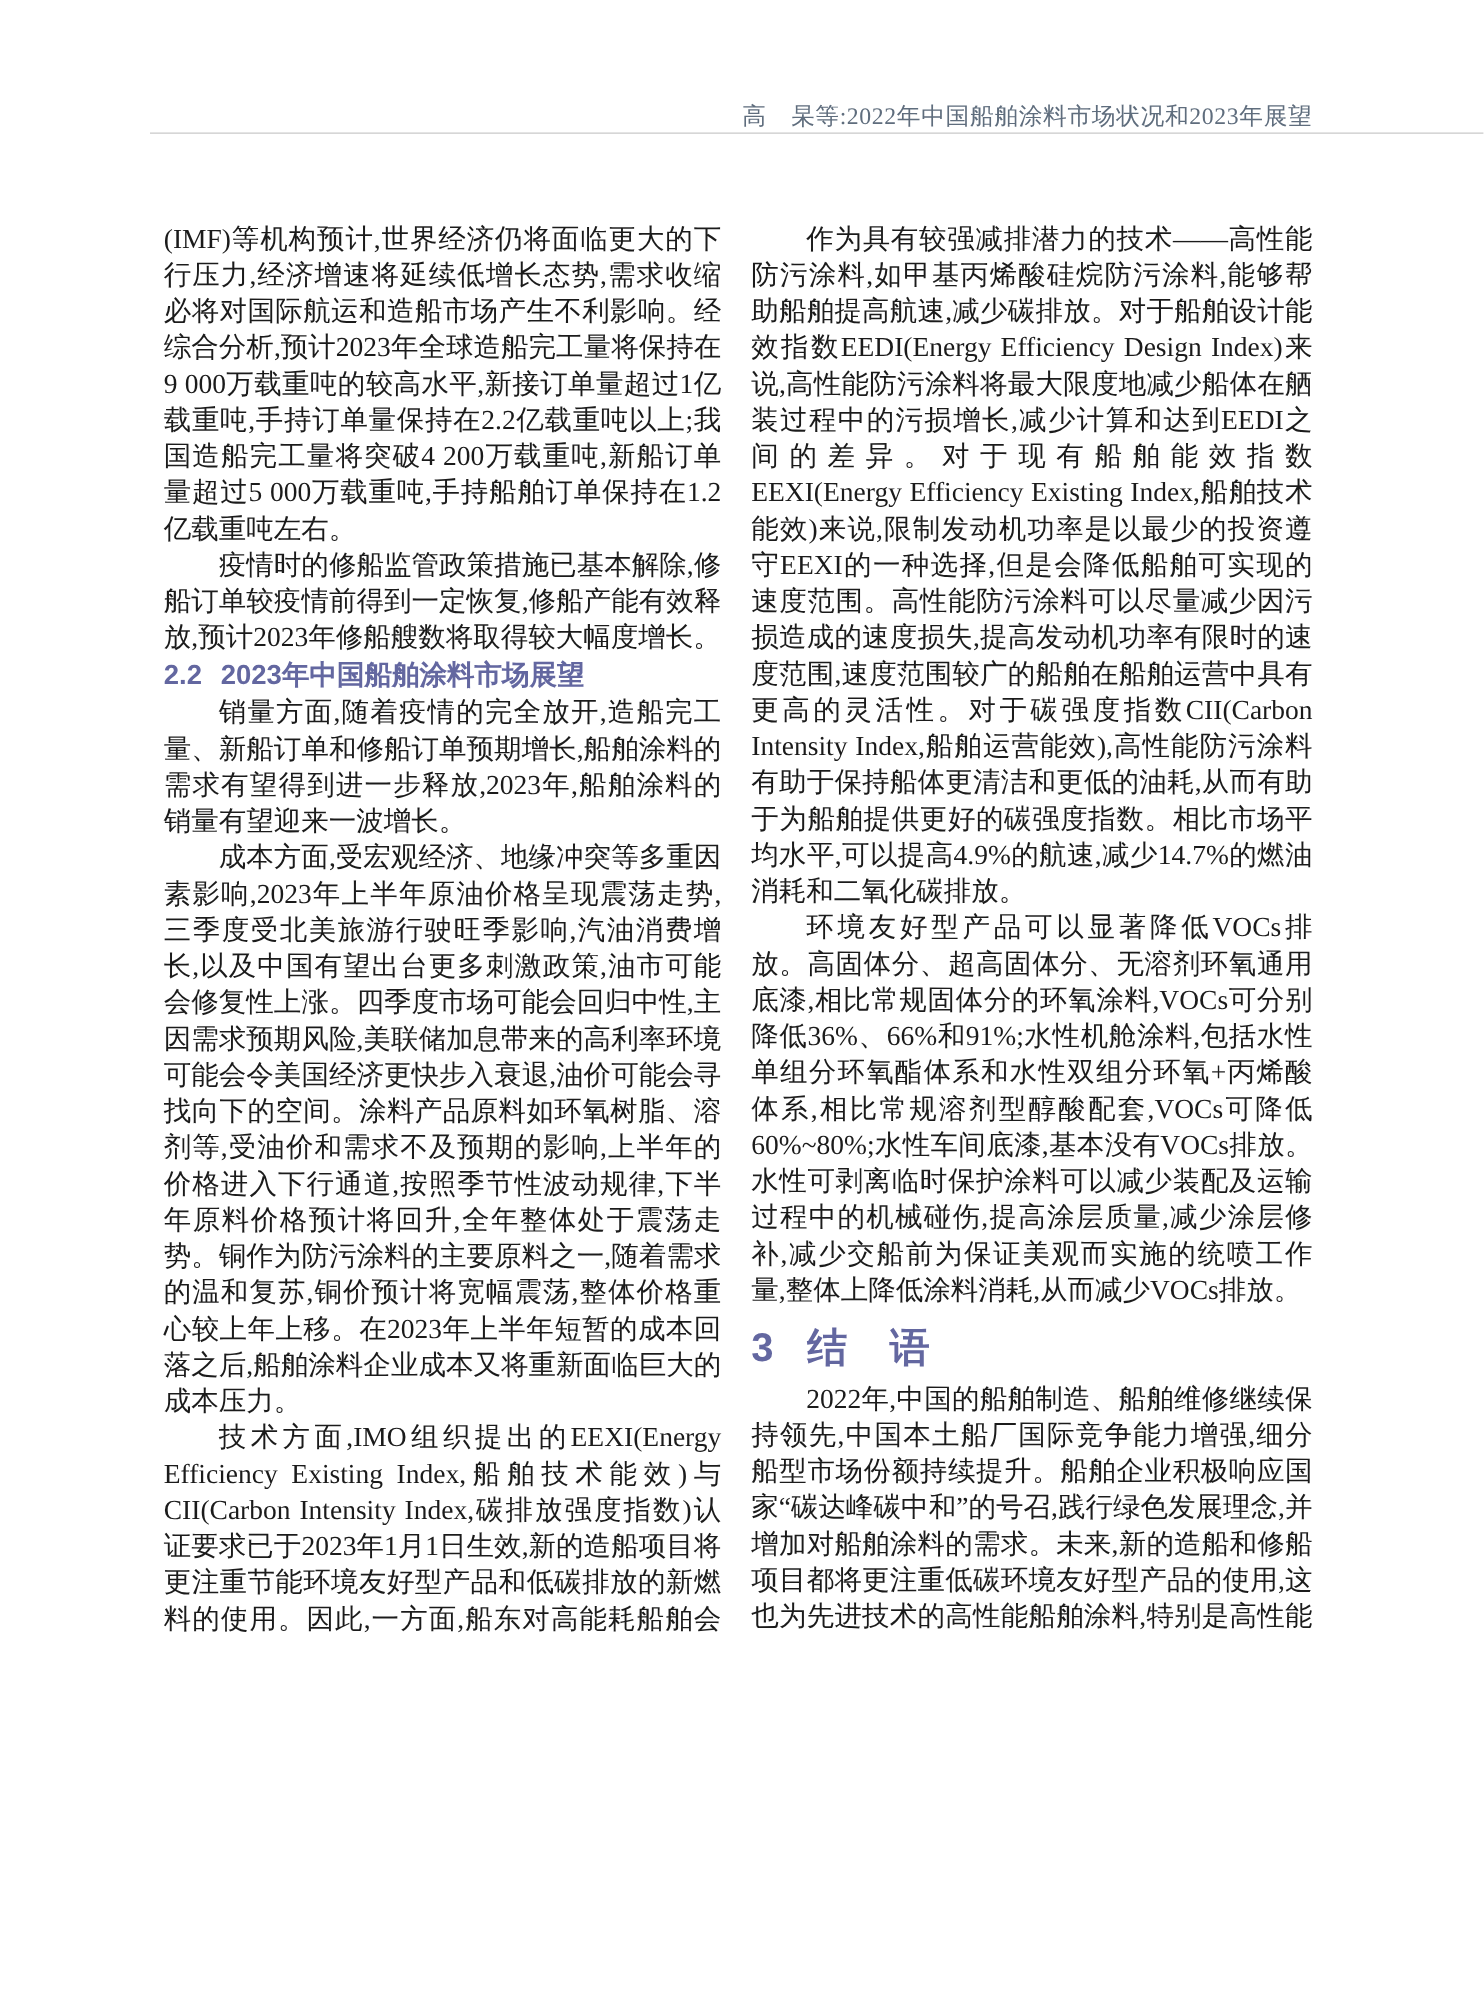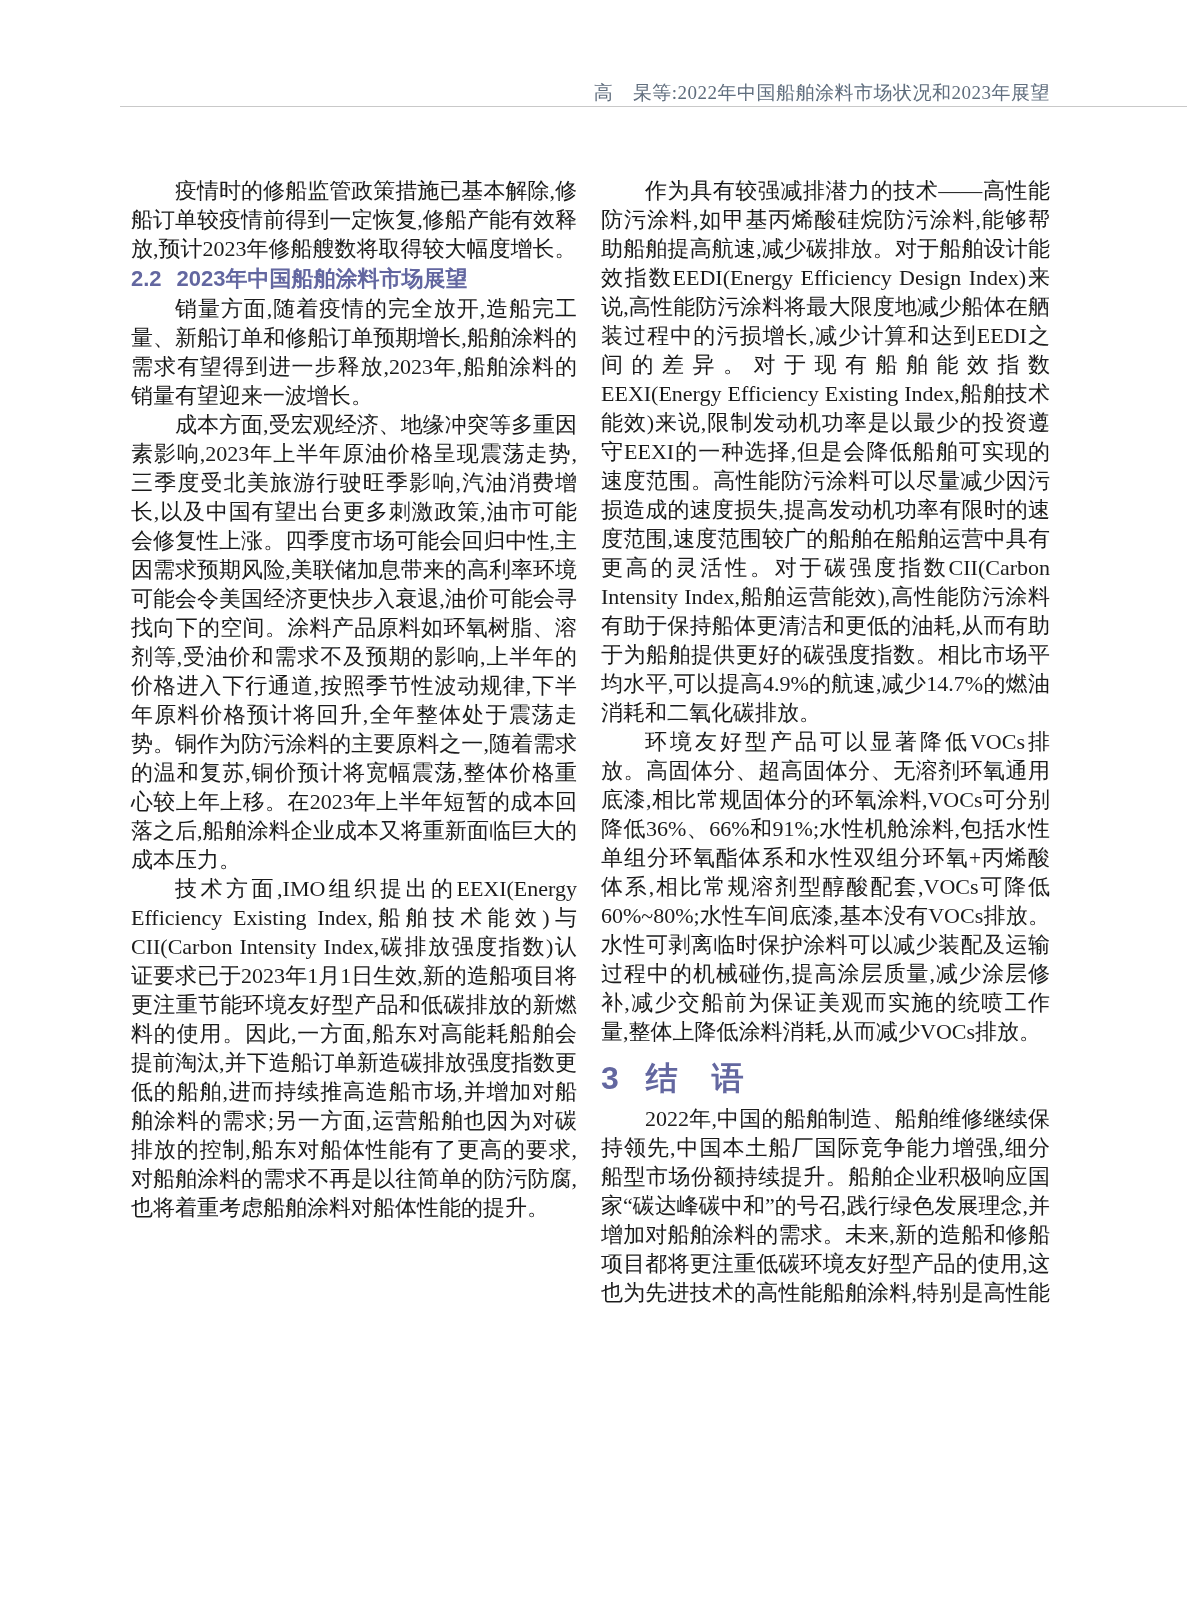--- a/index.html
+++ b/index.html
@@ -76,20 +76,21 @@
 <body>
 
 <div class="page">
 
   <div class="running-header">
     <span>高　杲等:2022年中国船舶涂料市场状况和2023年展望</span>
   </div>
   <div class="header-rule"></div>
 
   <div class="col col-left" id="col-left">
+      <p class="para">(IMF)等机构预计,世界经济仍将面临更大的下行压力,经济增速将延续低增长态势,需求收缩必将对国际航运和造船市场产生不利影响。经综合分析,预计2023年全球造船完工量将保持在9 000万载重吨的较高水平,新接订单量超过1亿载重吨,手持订单量保持在2.2亿载重吨以上;我国造船完工量将突破4 200万载重吨,新船订单量超过5 000万载重吨,手持船舶订单保持在1.2亿载重吨左右。</p>
       <p class="para indent">疫情时的修船监管政策措施已基本解除,修船订单较疫情前得到一定恢复,修船产能有效释放,预计2023年修船艘数将取得较大幅度增长。</p>
       <div class="section-heading"><span class="heading-num">2.2</span><span>2023年中国船舶涂料市场展望</span></div>
       <p class="para indent">销量方面,随着疫情的完全放开,造船完工量、新船订单和修船订单预期增长,船舶涂料的需求有望得到进一步释放,2023年,船舶涂料的销量有望迎来一波增长。</p>
       <p class="para indent">成本方面,受宏观经济、地缘冲突等多重因素影响,2023年上半年原油价格呈现震荡走势,三季度受北美旅游行驶旺季影响,汽油消费增长,以及中国有望出台更多刺激政策,油市可能会修复性上涨。四季度市场可能会回归中性,主因需求预期风险,美联储加息带来的高利率环境可能会令美国经济更快步入衰退,油价可能会寻找向下的空间。涂料产品原料如环氧树脂、溶剂等,受油价和需求不及预期的影响,上半年的价格进入下行通道,按照季节性波动规律,下半年原料价格预计将回升,全年整体处于震荡走势。铜作为防污涂料的主要原料之一,随着需求的温和复苏,铜价预计将宽幅震荡,整体价格重心较上年上移。在2023年上半年短暂的成本回落之后,船舶涂料企业成本又将重新面临巨大的成本压力。</p>
       <p class="para indent">技术方面,IMO组织提出的EEXI(Energy Efficiency Existing Index,船舶技术能效)与CII(Carbon Intensity Index,碳排放强度指数)认证要求已于2023年1月1日生效,新的造船项目将更注重节能环境友好型产品和低碳排放的新燃料的使用。因此,一方面,船东对高能耗船舶会提前淘汰,并下造船订单新造碳排放强度指数更低的船舶,进而持续推高造船市场,并增加对船舶涂料的需求;另一方面,运营船舶也因为对碳排放的控制,船东对船体性能有了更高的要求,对船舶涂料的需求不再是以往简单的防污防腐,也将着重考虑船舶涂料对船体性能的提升。</p>
     </div>
   <div class="col col-right" id="col-right">
       <p class="para indent">作为具有较强减排潜力的技术——高性能防污涂料,如甲基丙烯酸硅烷防污涂料,能够帮助船舶提高航速,减少碳排放。对于船舶设计能效指数EEDI(Energy Efficiency Design Index)来说,高性能防污涂料将最大限度地减少船体在舾装过程中的污损增长,减少计算和达到EEDI之间的差异。对于现有船舶能效指数EEXI(Energy Efficiency Existing Index,船舶技术能效)来说,限制发动机功率是以最少的投资遵守EEXI的一种选择,但是会降低船舶可实现的速度范围。高性能防污涂料可以尽量减少因污损造成的速度损失,提高发动机功率有限时的速度范围,速度范围较广的船舶在船舶运营中具有更高的灵活性。对于碳强度指数CII(Carbon Intensity Index,船舶运营能效),高性能防污涂料有助于保持船体更清洁和更低的油耗,从而有助于为船舶提供更好的碳强度指数。相比市场平均水平,可以提高4.9%的航速,减少14.7%的燃油消耗和二氧化碳排放。</p>
       <p class="para indent">环境友好型产品可以显著降低VOCs排放。高固体分、超高固体分、无溶剂环氧通用底漆,相比常规固体分的环氧涂料,VOCs可分别降低36%、66%和91%;水性机舱涂料,包括水性单组分环氧酯体系和水性双组分环氧+丙烯酸体系,相比常规溶剂型醇酸配套,VOCs可降低60%~80%;水性车间底漆,基本没有VOCs排放。水性可剥离临时保护涂料可以减少装配及运输过程中的机械碰伤,提高涂层质量,减少涂层修补,减少交船前为保证美观而实施的统喷工作量,整体上降低涂料消耗,从而减少VOCs排放。</p>
       <div class="section-heading-major"><span class="heading-num">3</span><span>结　语</span></div>

